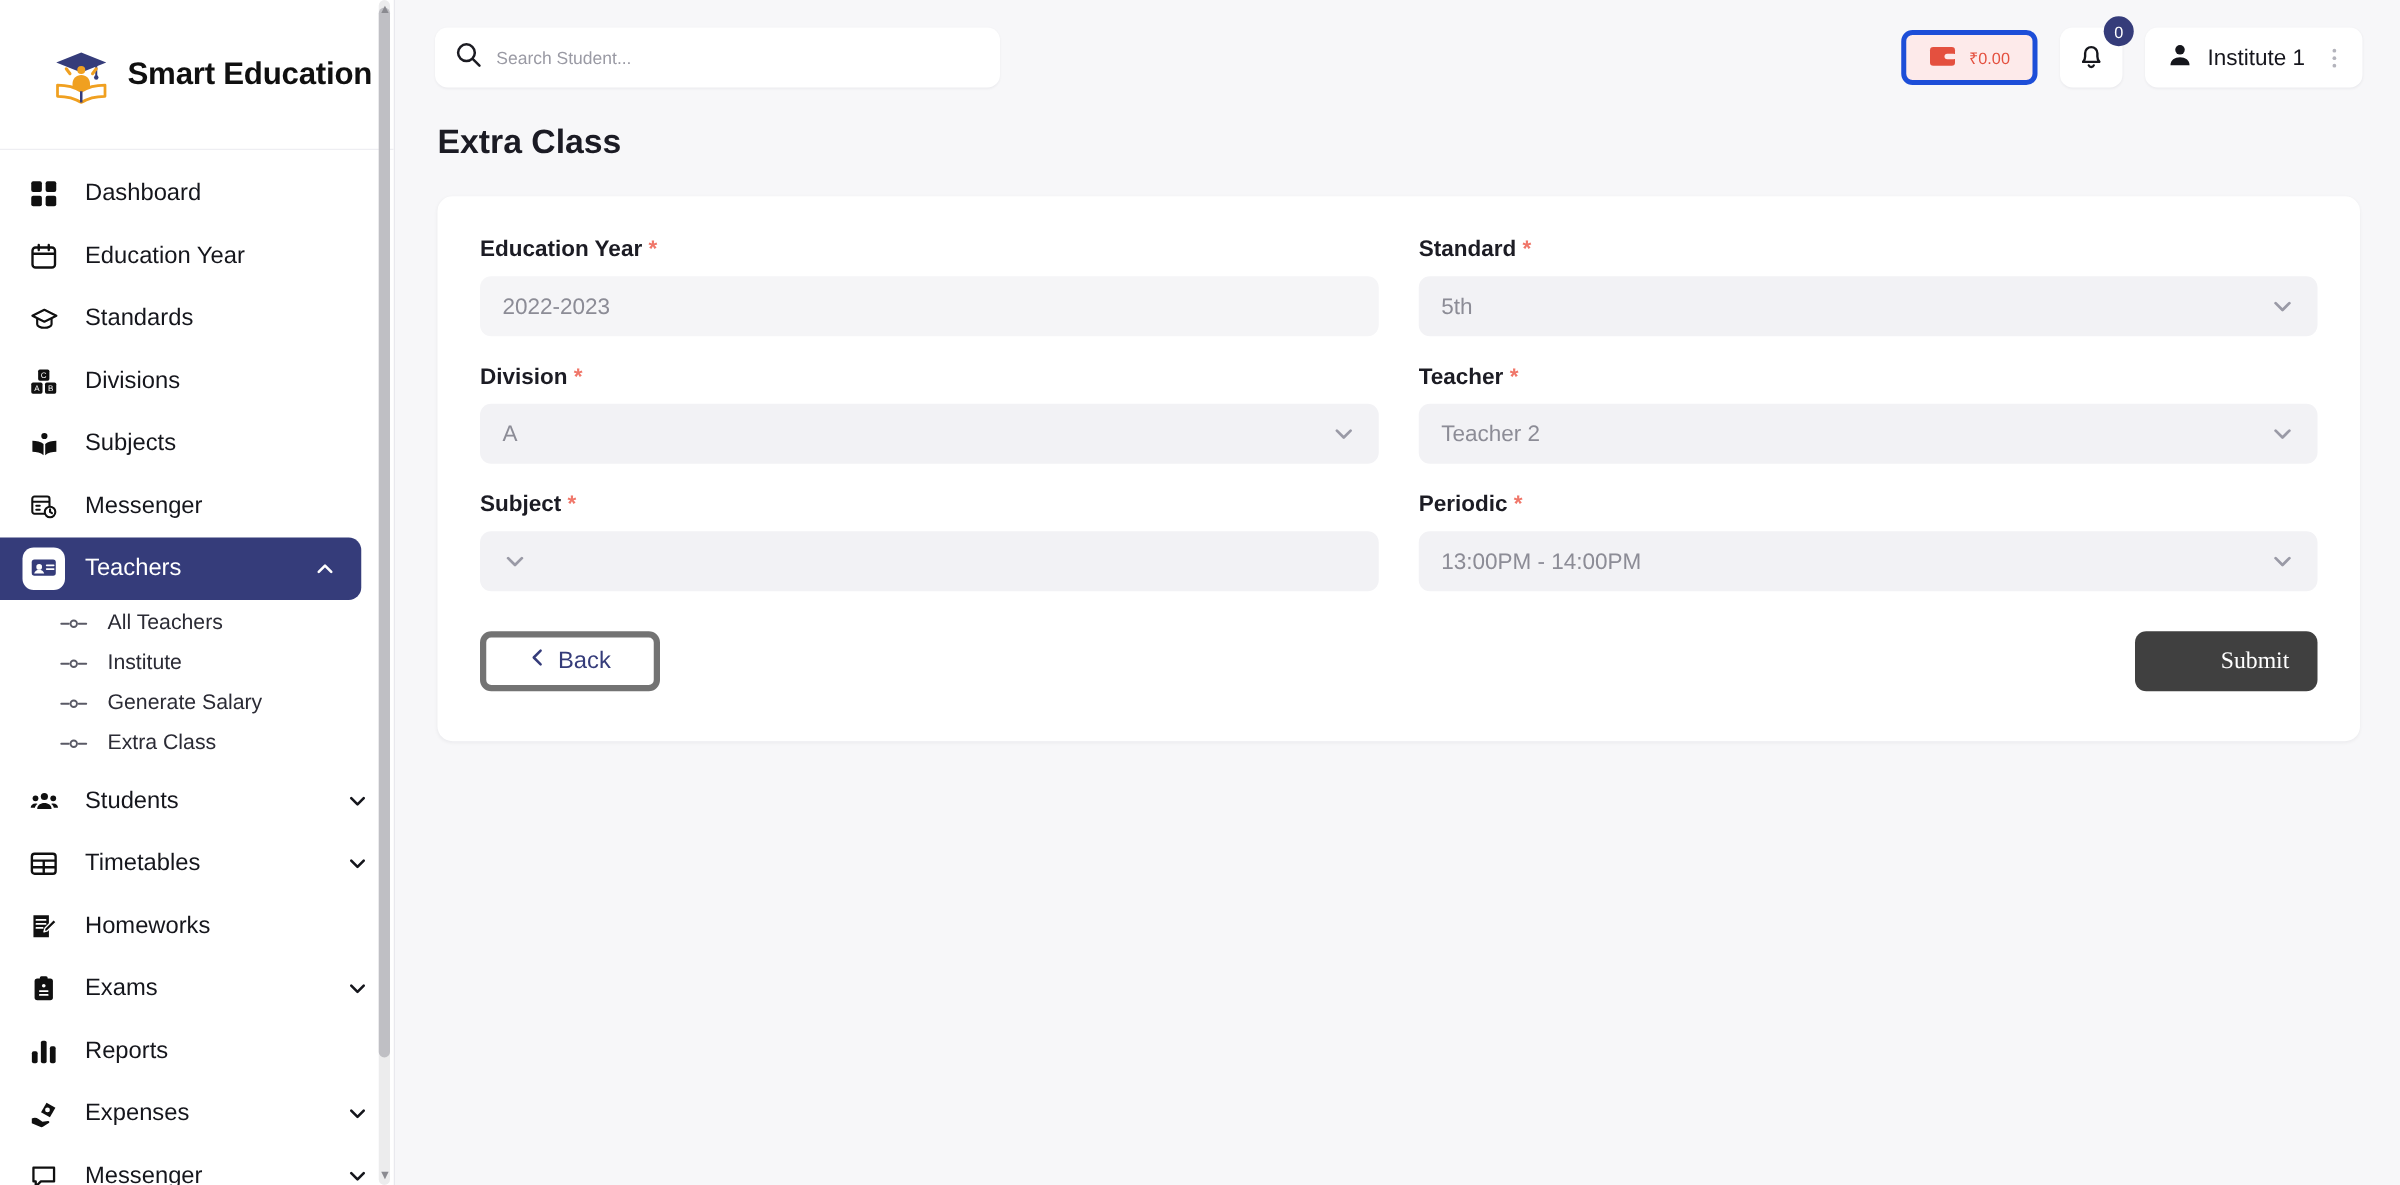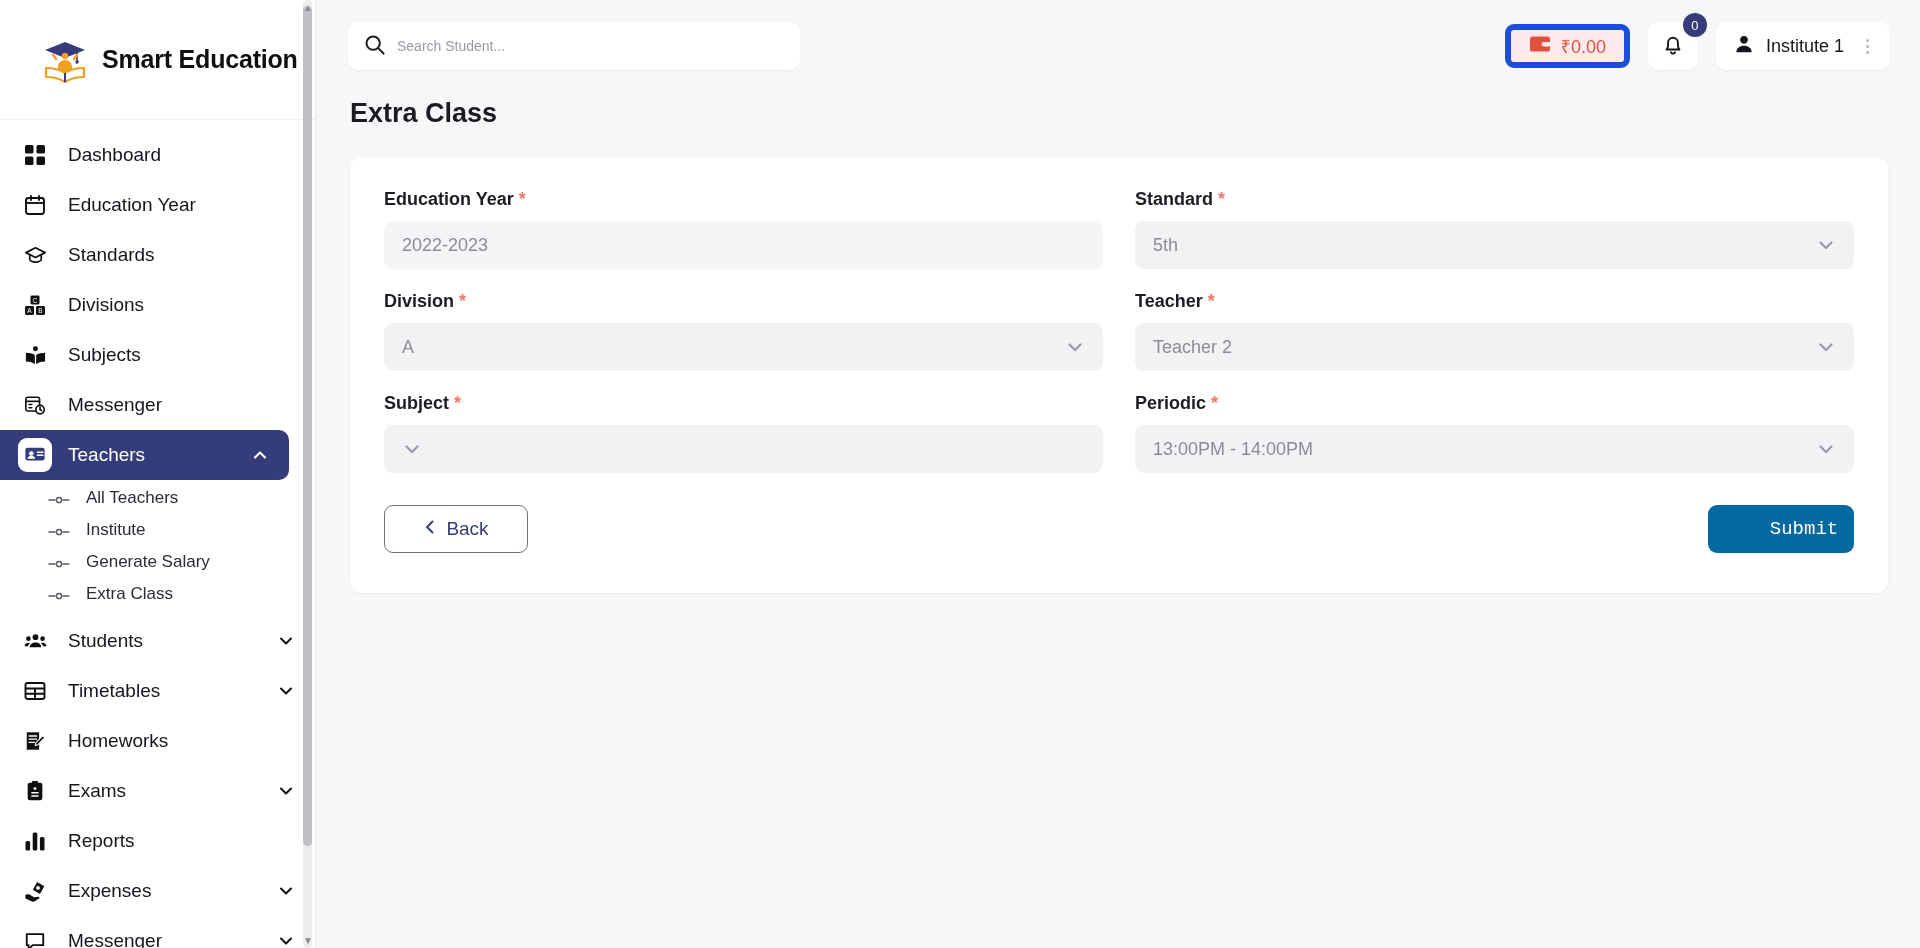--- a/index.html
+++ b/index.html
@@ -83,22 +83,22 @@
   .search svg { flex: none; color: #1b1b22; }
   .search input {
     border: none; outline: none; background: transparent;
     font-family: "Liberation Sans", sans-serif;
     font-size: 14px; color: #25252d; width: 100%;
   }
   .search input::placeholder { color: #9a9aa4; }
   .spacer { flex: 1; }
   .wallet {
     height: 44px; display: flex; align-items: center; gap: 10px;
-    padding: 16px 18px; background: #fdeaea; border: 6px solid #1d4ed8;
-    border-radius: 9px; color: #e4503f; font-size: 18px; cursor: pointer;
+    padding: 16px 18px; background: #fdeaea; border: 4px solid #1d4ed8;
+    border-radius: 9px; color: #e4503f; font-size: 13px; cursor: pointer;
   }
   .wallet svg { flex: none; }
   .bell-wrap { position: relative; }
   .bell {
     width: 50px; height: 48px; background: #ffffff; border-radius: 10px;
     display: flex; align-items: center; justify-content: center;
     cursor: pointer; box-shadow: 0 1px 2px rgba(20,20,40,.05);
   }
   .bell-badge {
     position: absolute; top: -9px; right: -9px;
@@ -146,30 +146,30 @@
     cursor: pointer; position: relative;
   }
   .control.readonly { cursor: default; background: #f5f5f7; }
   .control .val { flex: 1; }
   .control .caret { color: #9a9aa6; display: flex; }
   .actions {
     display: flex; align-items: center; justify-content: space-between;
     padding-top: 10px;
   }
   .btn-back {
-    height: 48px; min-width: 144px; border: 1px solid #737373;
+    height: 48px; min-width: 144px; border: 5px solid #737373;
     background: #ffffff; color: #353c7a; border-radius: 9px;
     display: flex; align-items: center; justify-content: center; gap: 9px;
     font-size: 19px; cursor: pointer;
     font-family: "Liberation Sans", sans-serif;
   }
   .btn-submit {
-    height: 48px; min-width: 146px; background: #0369a1; color: #ffffff;
+    height: 48px; min-width: 146px; background: #404040; color: #ffffff;
     border: none; border-radius: 9px; font-size: 19px; cursor: pointer;
-    font-family: Liberation Mono, monospace;
+    font-family: Liberation Serif, serif;
     padding-left: 46px;
   }
 </style>
 </head>
 <body>
 
 <div class="app">
 
   <aside class="sidebar">
 

